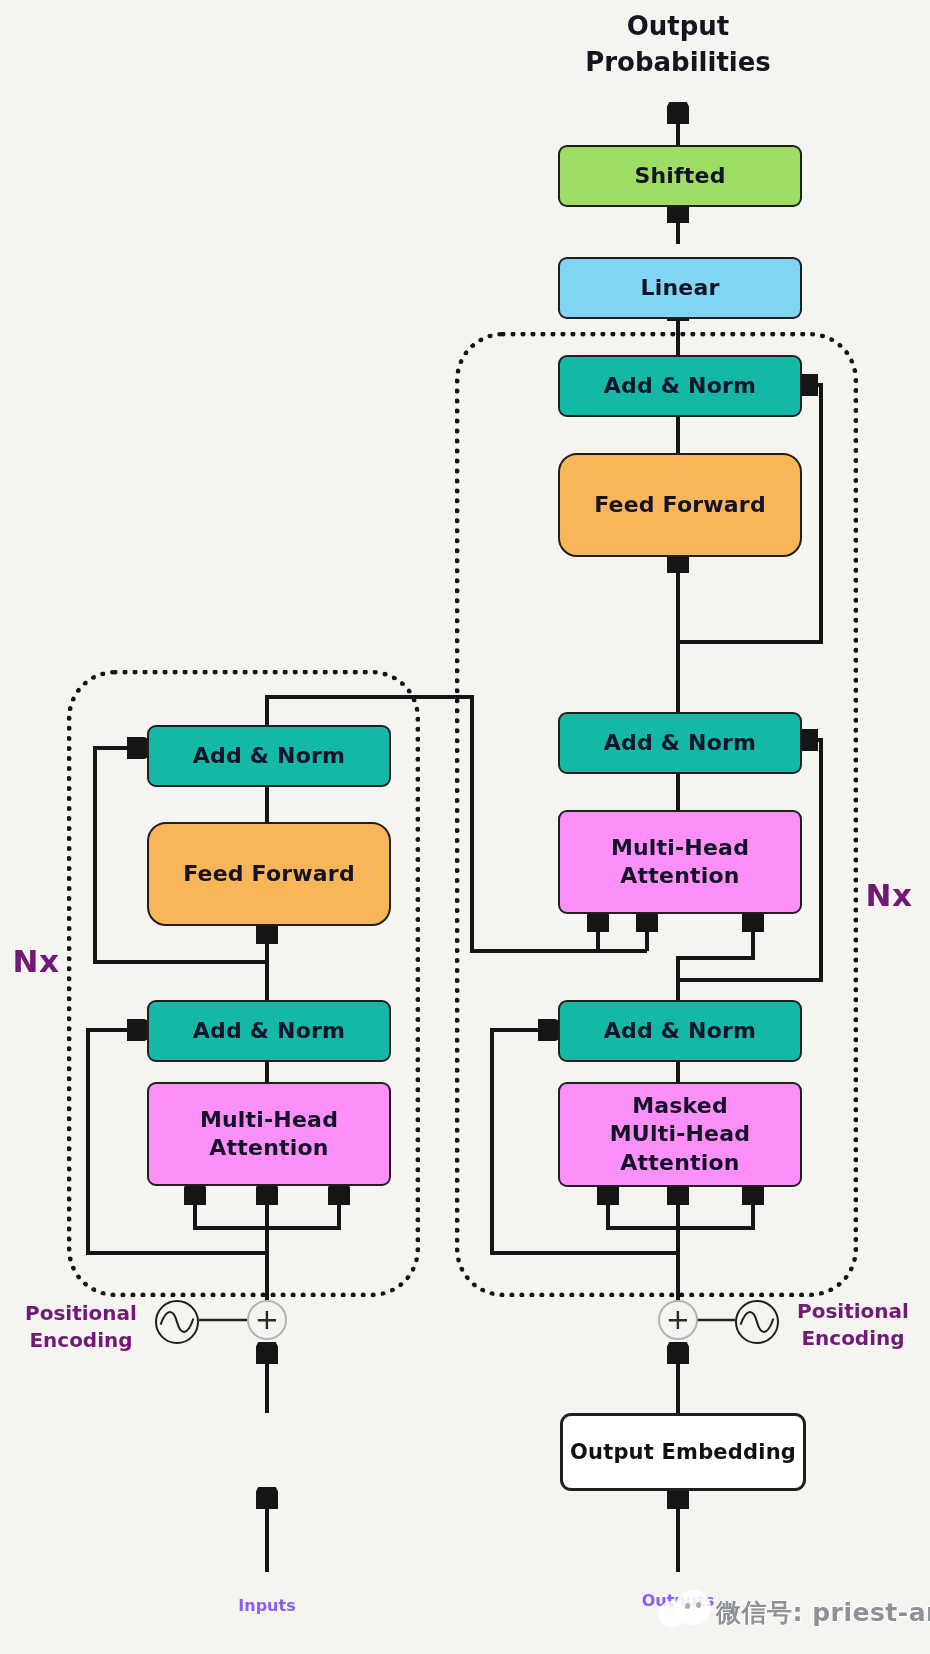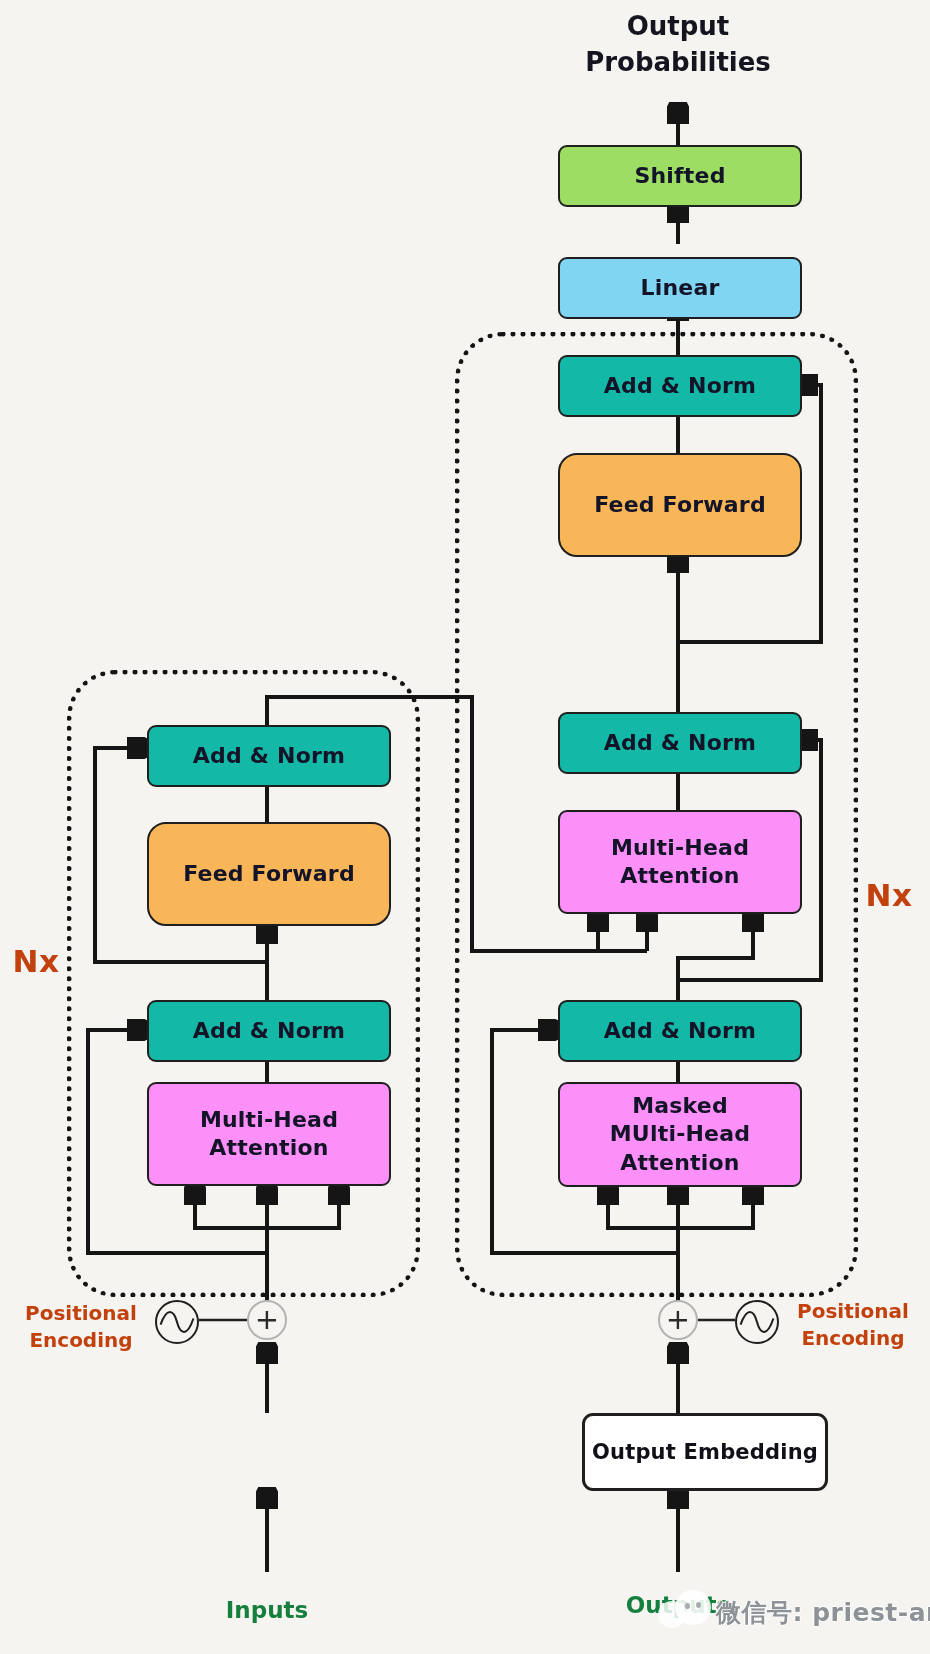--- a/index.html
+++ b/index.html
@@ -20,25 +20,25 @@
   }
   .purple{background:#14b8a6;}
   .orange{background:#f8b658;border-radius:19px;}
   .pink{background:#fc8ff8;}
   .green{background:#9edd63;}
   .blue{background:#7fd5f2;}
   .white{background:#ffffff;border-radius:11px;border-width:3px;font-size:21px;color:#101018;}
   .dotted{
     position:absolute;border:5px dotted #141414;border-radius:48px;background:transparent;
   }
-  .lbl{position:absolute;font-weight:bold;color:#c2410c;text-align:center;}
+  .lbl{position:absolute;font-weight:bold;color:#701a75;text-align:center;}
   .nx{font-size:31px;letter-spacing:.5px;}
   .title{font-size:26px;line-height:1.4;color:#15151f;}
   .pe{font-size:20px;line-height:1.35;}
-  .io{font-size:23px;line-height:1.3;color:#15803d;}
+  .io{font-size:16px;line-height:1.3;color:#8b5cf6;}
   .circle{
     position:absolute;border-radius:50%;box-sizing:border-box;background:#f5f4f1;
     display:flex;align-items:center;justify-content:center;
   }
   .plusc{width:40px;height:40px;border:2px solid #b3b3b3;font-size:29px;font-weight:400;color:#2b2b2b;padding-bottom:3px;}
   .sinec{width:44px;height:44px;border:2.5px solid #1f1f1f;}
   .wm{position:absolute;}
   .wm-bubble{position:absolute;border-radius:50%;}
   .wm-eye{position:absolute;width:5px;height:6px;border-radius:50%;background:#a8acb0;}
   .wm-text{
@@ -165,21 +165,21 @@
   <div class="circle sinec" style="left:735px;top:1300px;">
     <svg width="38" height="38" viewBox="0 0 44 44">
         <path d="M3,25 C10,5 18,7 22,22 C26,37 34,39 41,18" fill="none" stroke="#1f1f1f" stroke-width="2.4"></path>
       </svg>
   </div>
   <div class="lbl pe" style="left:792px;top:1298px;width:122px;">
     <div>Positional</div>
     <div>Encoding</div>
   </div>
 
-  <div class="box white" style="left:582px;top:1413px;width:240px;height:72px;">
+  <div class="box white" style="left:560px;top:1413px;width:240px;height:72px;">
     <div>Output Embedding</div>
   </div>
 
   <div class="lbl io" style="left:147px;top:1596px;width:240px;">Inputs</div>
   <div class="lbl io" style="left:528px;top:1591px;width:300px;">
     <div>Outputs</div>
   </div>
 
   <div class="wm" style="left:0;top:0;">
     <div class="wm-bubble" style="left:658px;top:1601px;width:28px;height:27px;background:rgba(255,255,255,.82);"></div>

